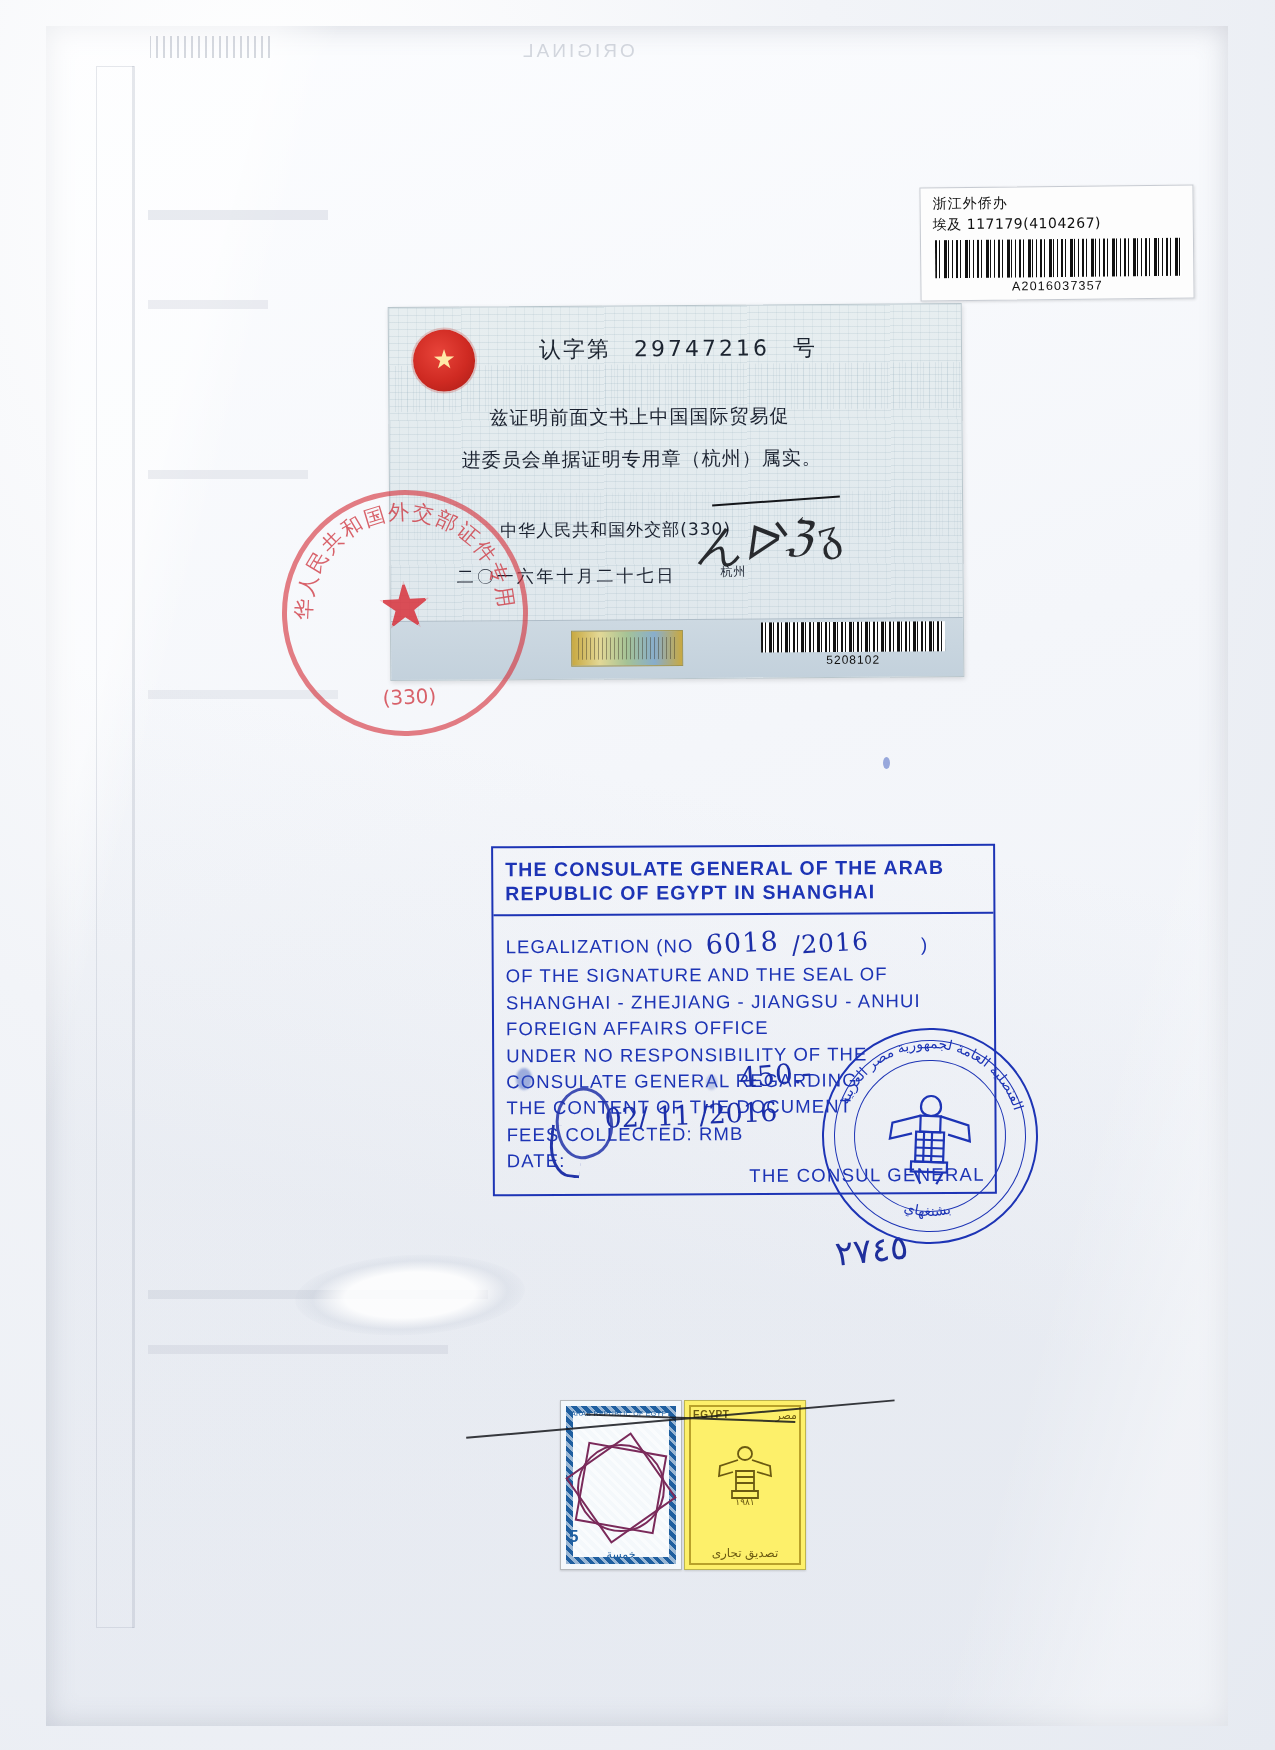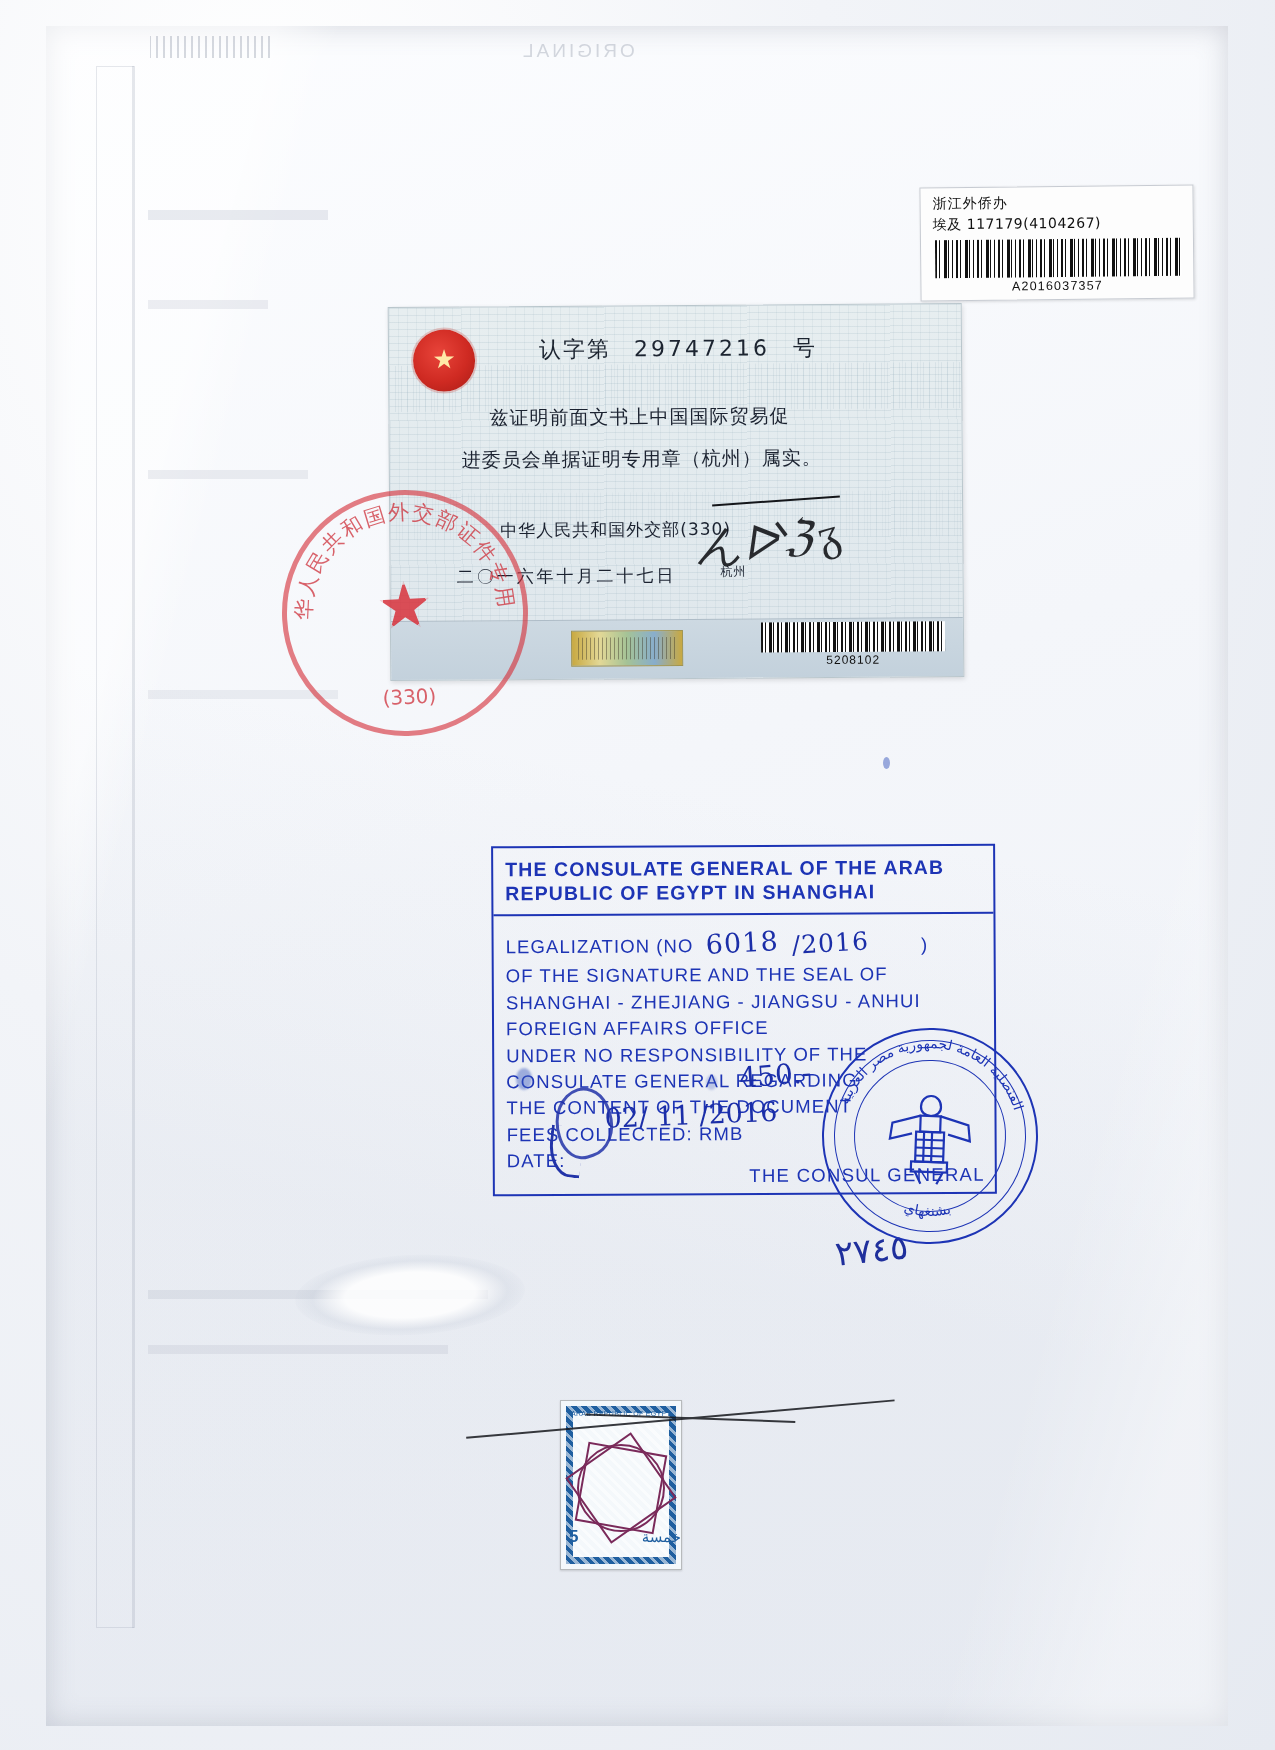--- a/index.html
+++ b/index.html
@@ -294,21 +294,21 @@
     position:absolute;left:50%;top:52%;transform:translate(-50%,-50%);
     width:84px;height:84px;border:2px solid #7a2a5a;border-radius:50%;
   }
   .stamp.blue .val{
     position:absolute;left:8px;bottom:22px;font-size:17px;color:#1f5fa0;font-weight:bold;
   }
   .stamp.blue .top{
     position:absolute;left:0;right:0;top:9px;text-align:center;font-size:7px;color:#1f5fa0;letter-spacing:.3px;
   }
   .stamp.blue .bot{
-    position:absolute;left:0;right:0;bottom:23px;text-align:right;font-size:15px;color:#1f5fa0;
+    position:absolute;left:0;right:0;bottom:8px;text-align:center;font-size:11px;color:#1f5fa0;
   }
   .stamp.yellow{
     left:124px;background:#fdf06a;
   }
   .stamp.yellow .frame{position:absolute;inset:4px;border:2px solid #b8a12a;}
   .stamp.yellow .top{
     position:absolute;left:8px;top:8px;font-size:10px;color:#6b5a12;font-weight:bold;letter-spacing:.5px;
   }
   .stamp.yellow .toprt{
     position:absolute;right:8px;top:8px;font-size:11px;color:#6b5a12;
@@ -471,15 +471,32 @@
   <div id="stamps">
     <div class="stamp blue">
       <div class="frame"></div>
       <div class="top">ARAB REPUBLIC OF EGYPT</div>
       <div class="circ"></div>
       <div class="star"></div>
       <div class="star2"></div>
       <div class="val">5</div>
       <div class="bot">خمسة</div>
     </div>
+    <div class="stamp yellow">
+      <div class="frame"></div>
+      <div class="top">EGYPT</div>
+      <div class="toprt">مصر</div>
+      <svg class="eagle2" viewBox="0 0 62 68">
+        <g fill="none" stroke="#6b5a12" stroke-width="1.8">
+          <path d="M31 6 c-4 0-7 3-7 7 0 3 3 6 7 6 s7-3 7-6 c0-4-3-7-7-7z"></path>
+          <path d="M24 19 L6 25 L5 35 L19 31"></path>
+          <path d="M38 19 L56 25 L57 35 L43 31"></path>
+          <path d="M22 30 h18 v20 h-18z"></path>
+          <path d="M22 36 h18 M22 42 h18"></path>
+          <path d="M18 50 h26 v7 h-26z"></path>
+        </g>
+      </svg>
+      <div class="mid">١٩٨١</div>
+      <div class="bot">تصديق تجارى</div>
+    </div>
   </div>
   <div class="stamp-cancel"></div>
 </div>
 
 </body></html>

